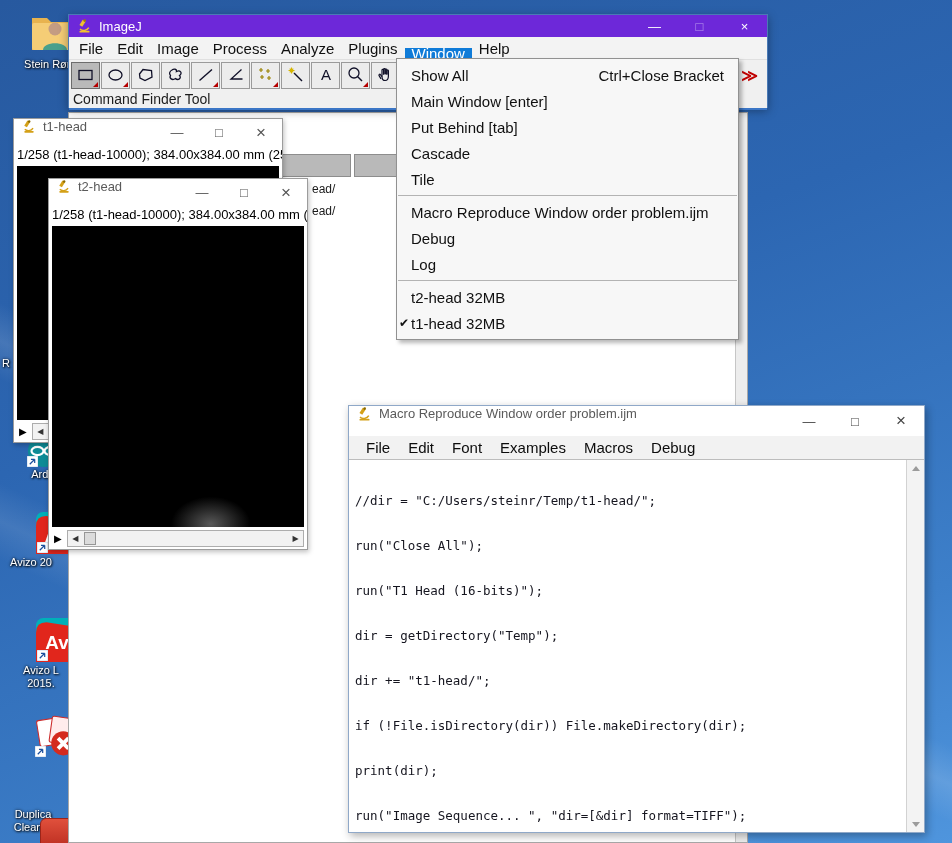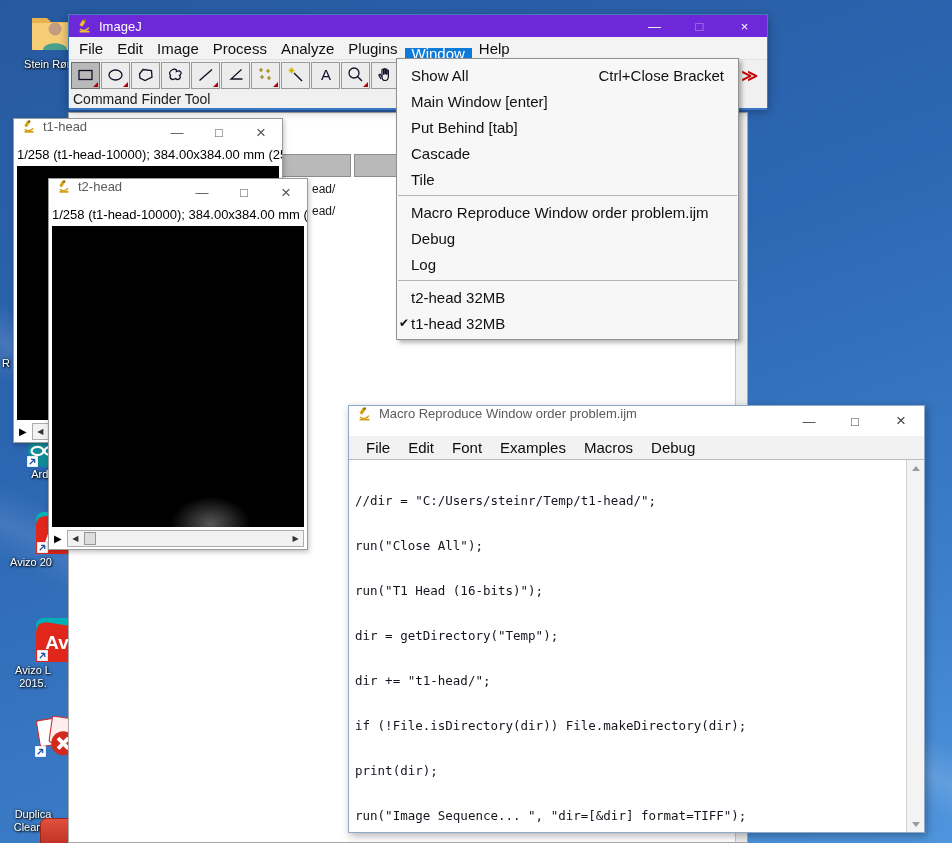--- a/index.html
+++ b/index.html
@@ -144,21 +144,21 @@
         <rect width="42" height="42" rx="7" fill="#00b0b9"></rect>
         <path d="M0 14 Q0 4 10 4 L42 9 V42 H0 Z" fill="#e1261c"></path>
         <text x="20" y="30" text-anchor="middle" font-family="Liberation Sans" font-size="18" font-weight="bold" fill="#fff">Av</text>
       </svg>
       <svg class="badge" viewBox="0 0 10 10">
         <rect width="10" height="10" fill="#fff" stroke="#9db8d8" stroke-width="0.5"></rect>
         <path d="M2.5 7.5 L7 3 M7 3 H3.6 M7 3 V6.4" stroke="#1b4f9c" stroke-width="1.1" fill="none"></path>
       </svg>
     </div>
   </div>
-  <div class="dicon dlabel" style="left:0;top:664px;width:66px;">
+  <div class="dicon dlabel" style="left:8px;top:664px;width:66px;">
     <span>Avizo L</span>
     <span>2015.</span>
   </div>
 
   <div class="dicon" style="left:34px;top:712px;width:48px;">
     <div style="position:relative;width:46px;height:46px;">
       <svg width="46" height="46" viewBox="0 0 44 44">
         <rect x="4" y="7" width="19" height="25" rx="2" fill="#fff" stroke="#cc2a2a" transform="rotate(-9 13 19)"></rect>
         <rect x="16" y="5" width="19" height="25" rx="2" fill="#ffecec" stroke="#cc2a2a" transform="rotate(8 25 17)"></rect>
         <circle cx="28" cy="30" r="11.5" fill="#d42a1e"></circle>

